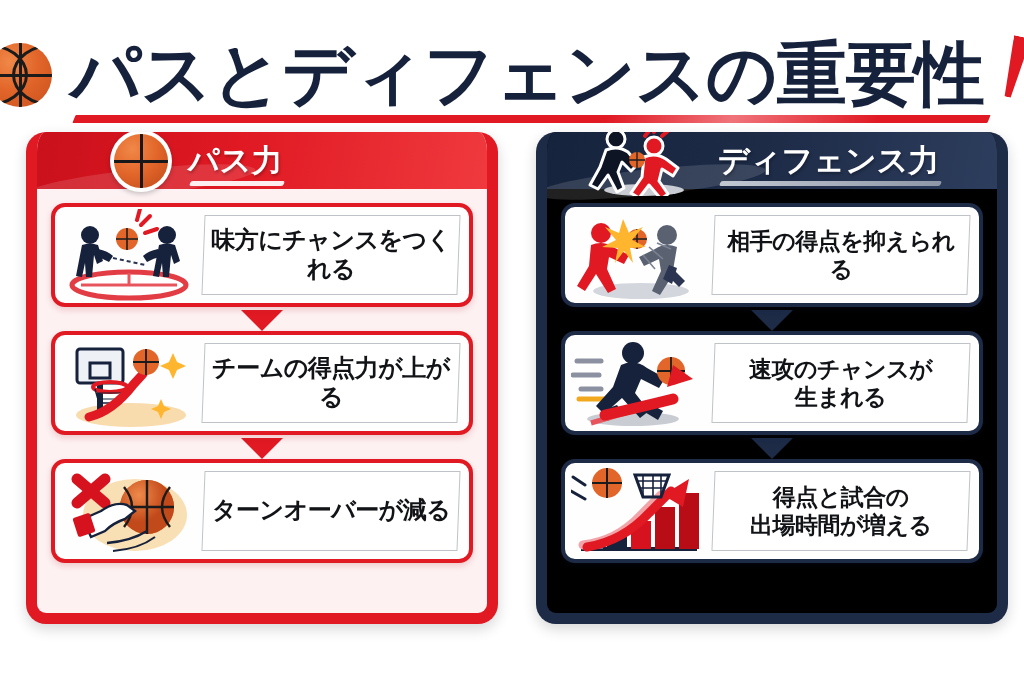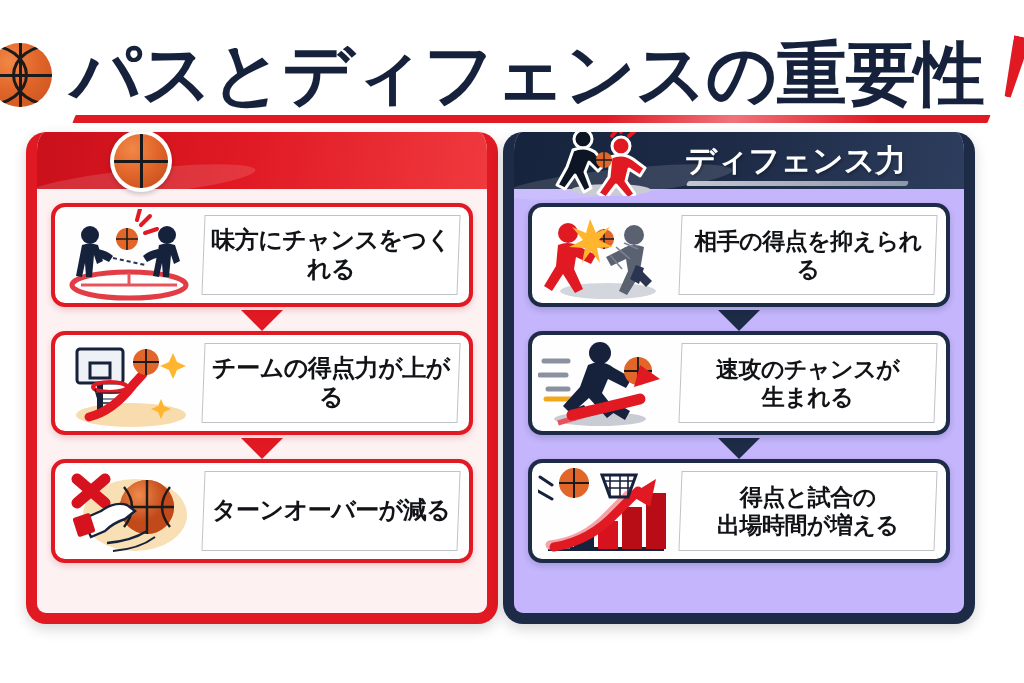--- a/index.html
+++ b/index.html
@@ -64,21 +64,21 @@
   }
 
   
   .panels { position: absolute; left: 0; top: 132px; width: 1024px; height: 500px; }
   .panel {
     position: absolute; top: 0; width: 472px; height: 492px;
     border-radius: 20px; overflow: hidden;
     box-shadow: 0 5px 14px rgba(0,0,0,.16);
   }
   .panel-left  { left: 26px;  background: #fdf1f2; border: 11px solid #e01923; border-top: none; }
-  .panel-right { left: 503px; background: #c4b5fd; border: 11px solid #1d2b47; border-top: none; }
+  .panel-right { left: 536px; background: #000000; border: 11px solid #1d2b47; border-top: none; }
 
   .phead {
     position: relative; height: 58px; margin: -1px -11px 0 -11px;
     display: flex; align-items: center;
   }
   .phead-left  { background: linear-gradient(100deg,#c8101b 0%, #e01923 45%, #f03b3f 100%); }
   .phead-right { background: linear-gradient(100deg,#16233c 0%, #1d2b47 48%, #2e3e5e 100%); }
   .phead-swoosh {
     position: absolute; left: 0; bottom: -6px; width: 230px; height: 26px;
     background: rgba(255,255,255,.13); border-radius: 50%; transform: rotate(-6deg);
@@ -172,20 +172,24 @@
   <div class="panels">
 
     <div class="panel panel-left">
 
       <div class="phead phead-left">
         <div class="phead-swoosh"></div>
         <div class="head-icon">
           <div class="head-ball-badge">
               <div class="bb-in"></div>
             </div>
+        </div>
+        <div class="phead-title-wrap">
+          <div class="phead-title">パス力</div>
+          <div class="phead-rule"></div>
         </div>
       </div>
 
       <div class="pbody">
 
         <div class="card card-left">
           <div class="card-art">
             <svg viewBox="0 0 136 92" width="136" height="92">
               <ellipse cx="68" cy="76" rx="57" ry="13" fill="none" stroke="#e23c45" stroke-width="5"></ellipse>
               <path d="M20 76 h96" stroke="#e8545c" stroke-width="3" fill="none"></path>

